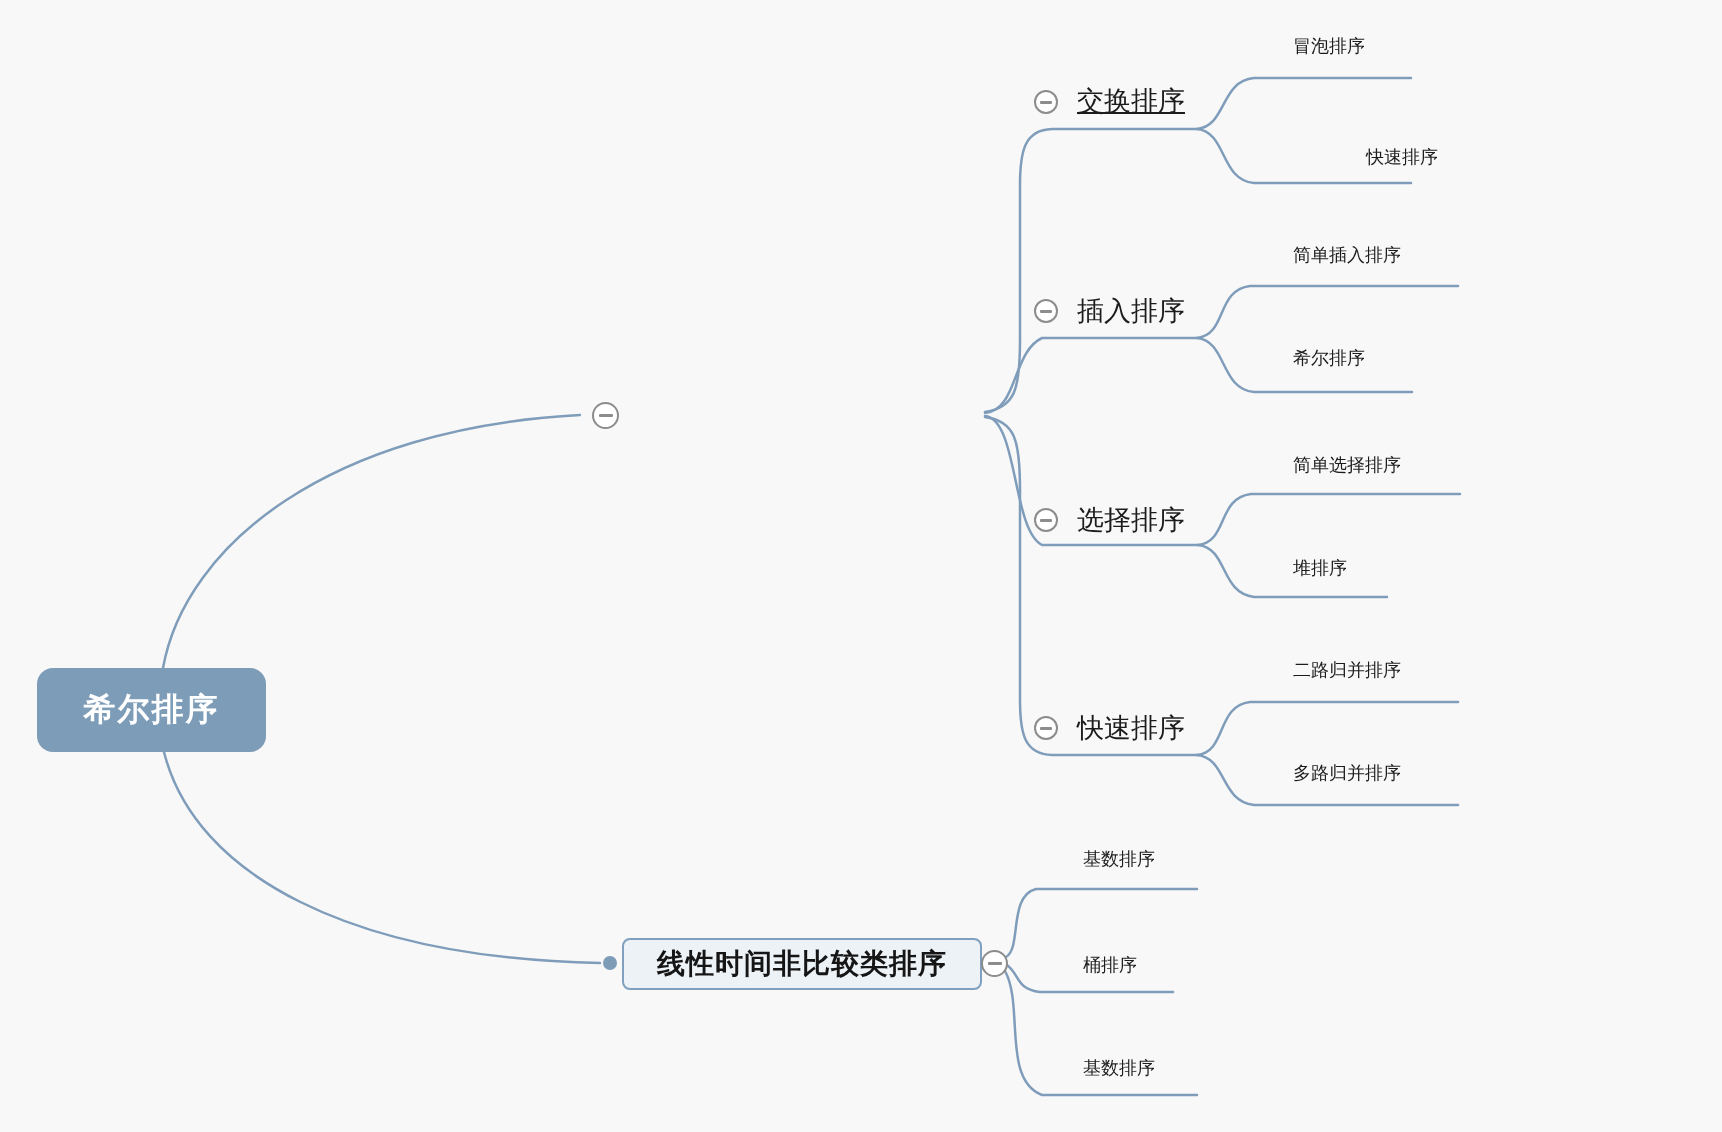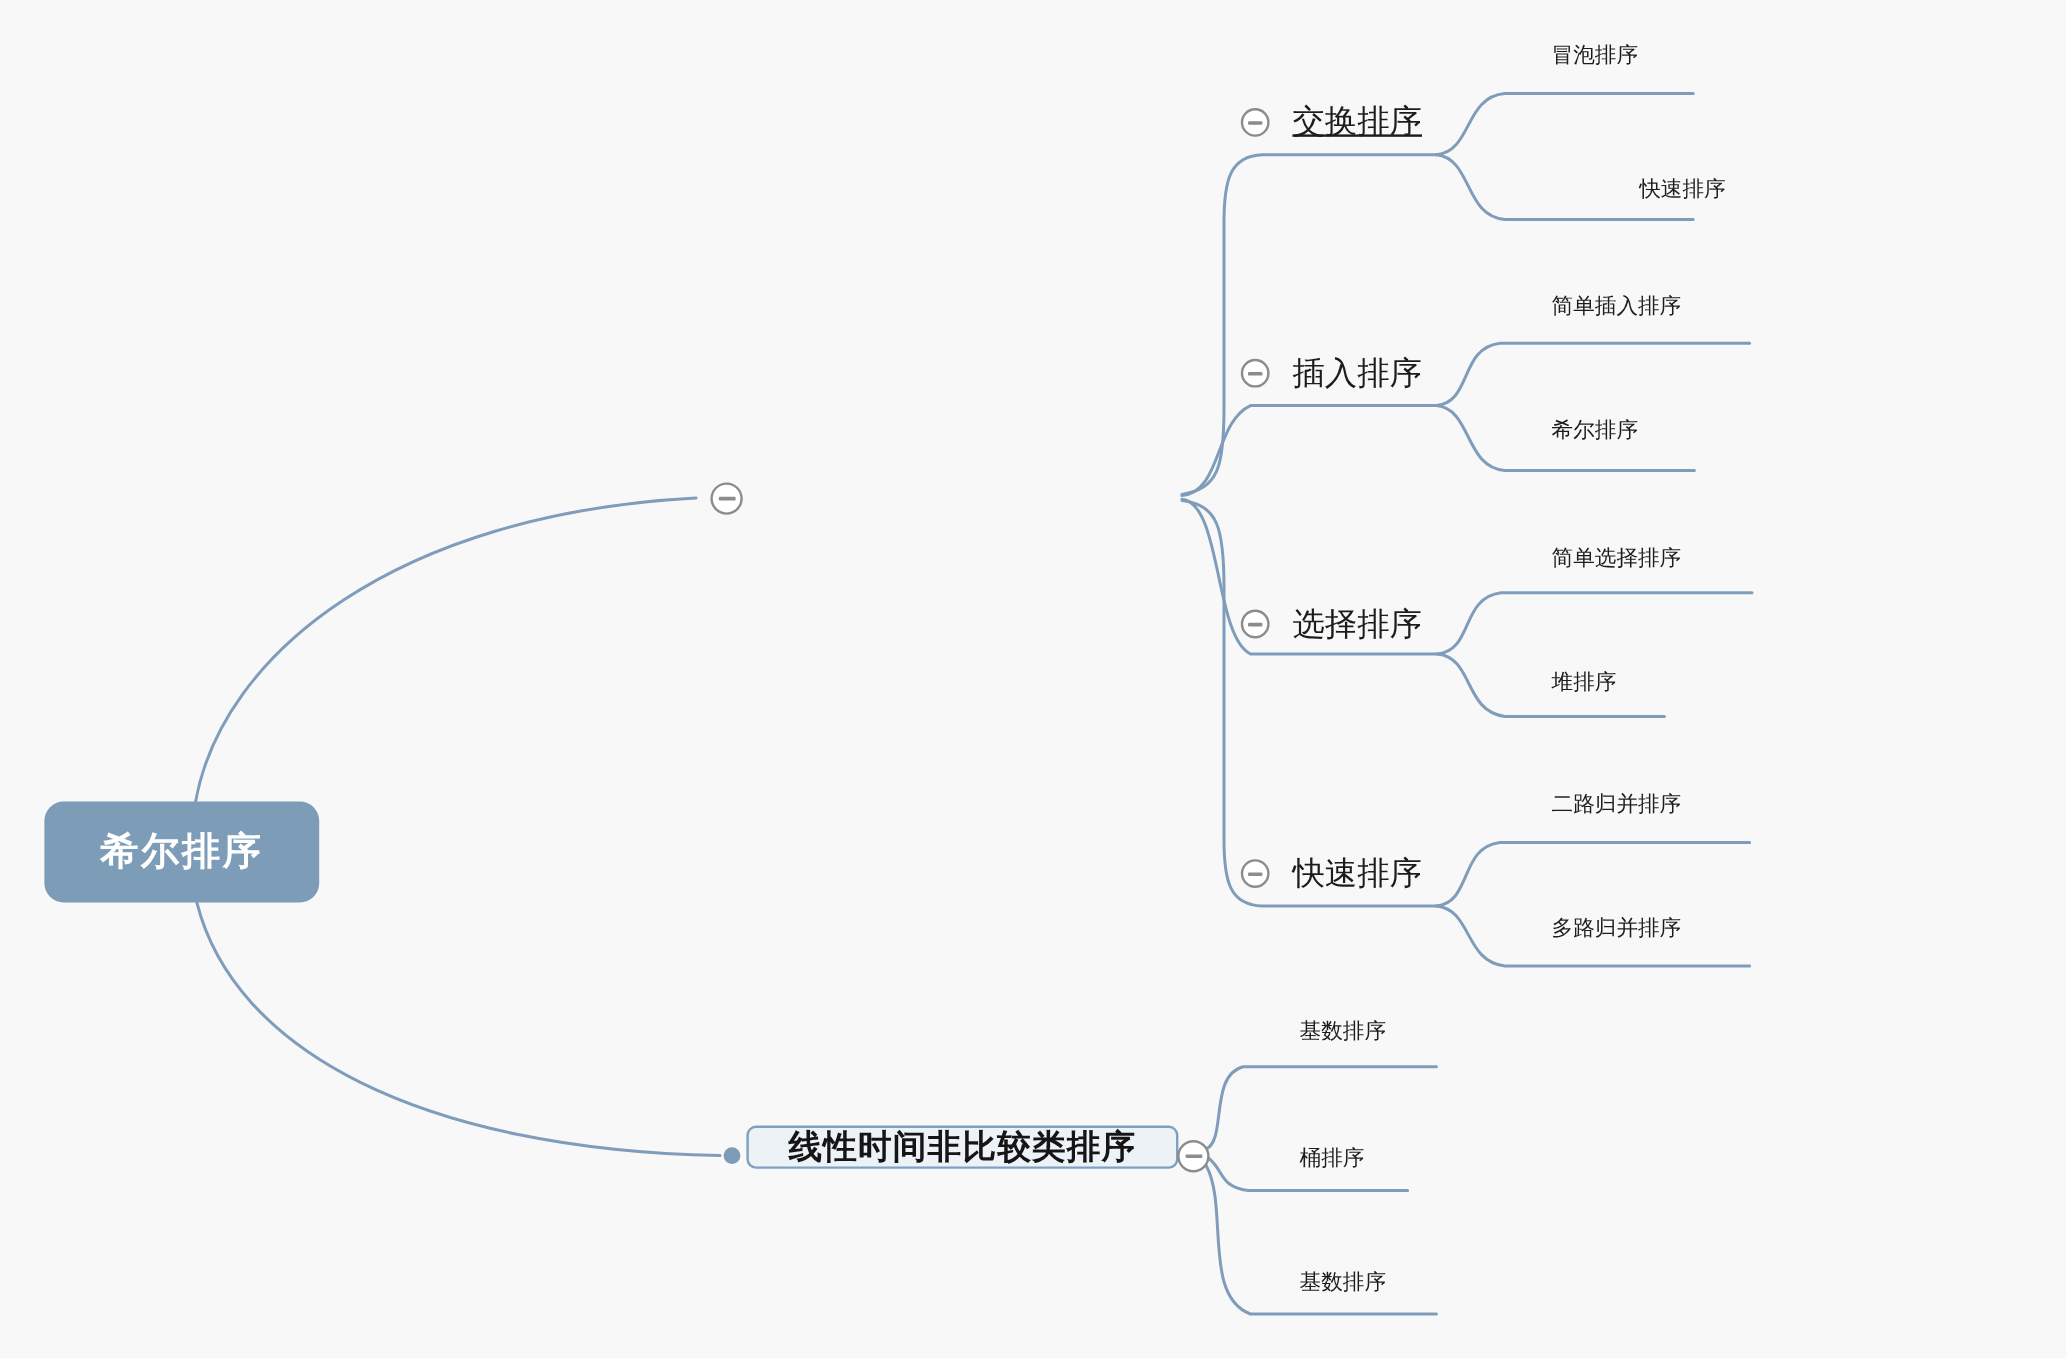--- a/index.html
+++ b/index.html
@@ -49,21 +49,21 @@
     display: flex;
     align-items: center;
     justify-content: center;
     color: #151515;
     font-size: 28px;
     font-weight: bold;
     letter-spacing: 1px;
     box-sizing: border-box;
   }
   .branch-box.b1 { left: 618px; top: 388px; width: 367px; height: 53px; }
-  .branch-box.b2 { left: 622px; top: 938px; width: 360px; height: 36px; }
+  .branch-box.b2 { left: 622px; top: 938px; width: 360px; height: 52px; }
   .collapse {
     position: absolute;
     background: #ffffff;
     border: 2px solid #8c8c8c;
     border-radius: 50%;
     box-sizing: border-box;
     display: flex;
     align-items: center;
     justify-content: center;
     cursor: pointer;

